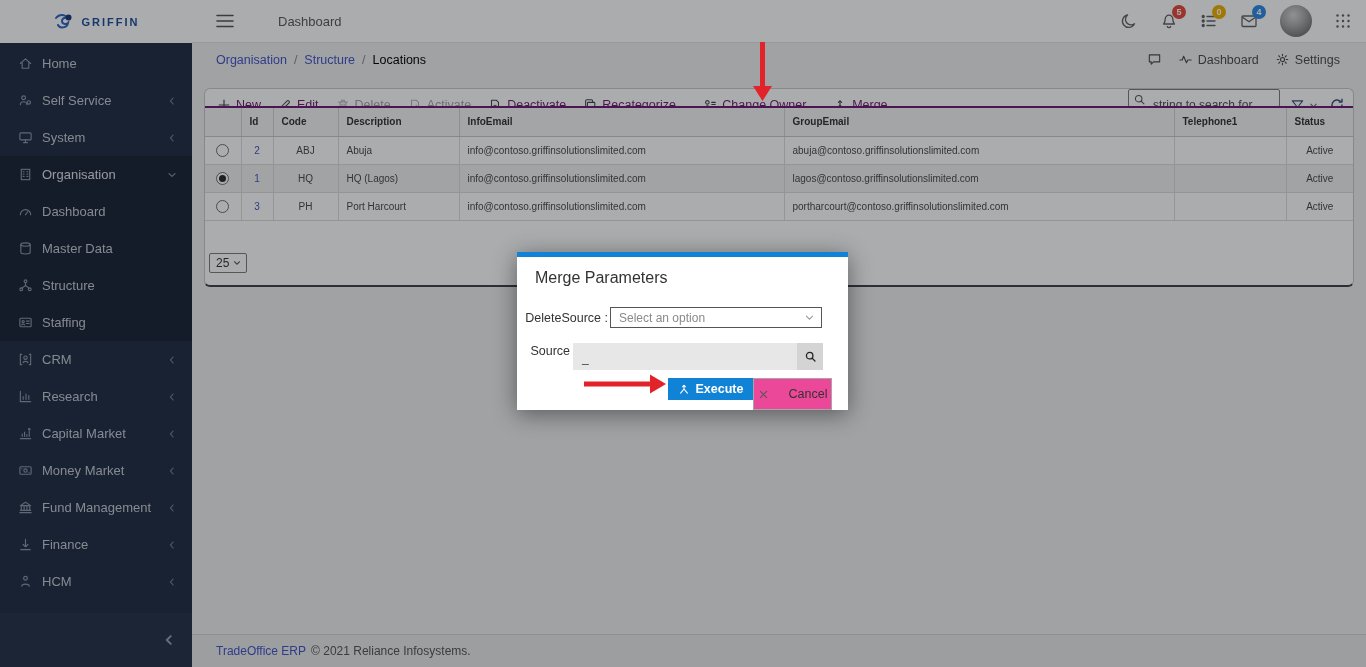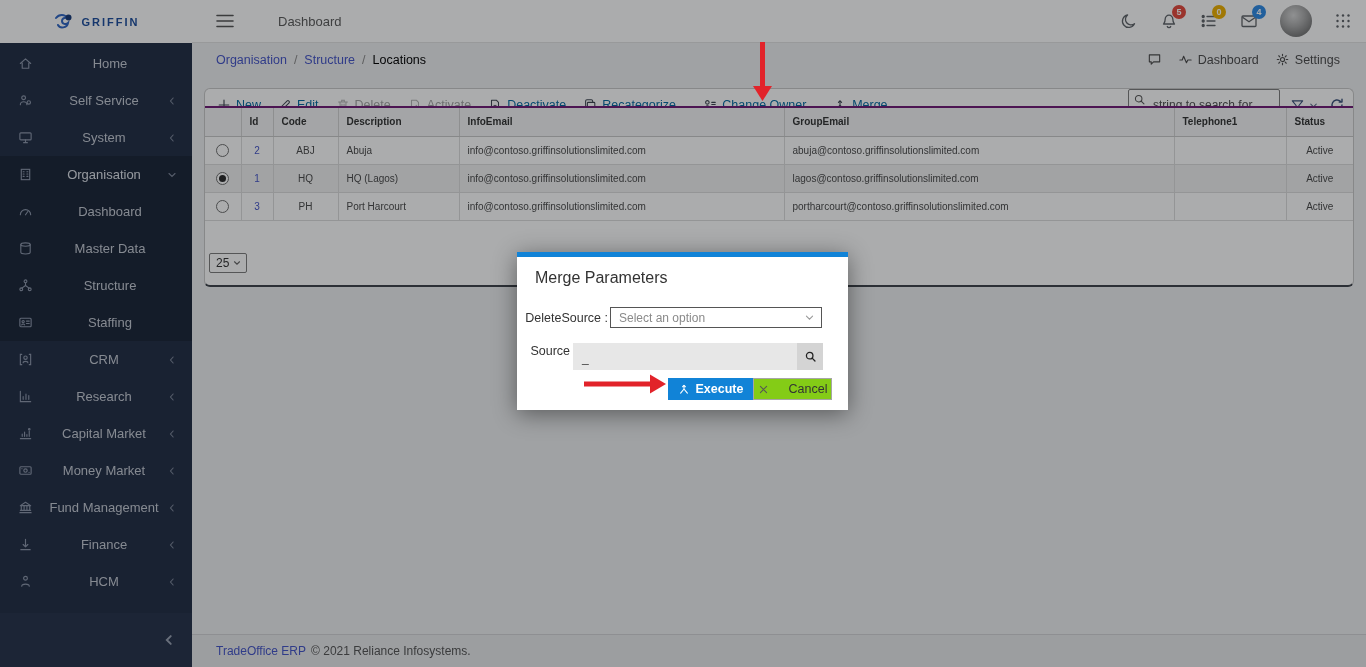--- a/index.html
+++ b/index.html
@@ -6,21 +6,21 @@
   html,body { width:1366px; height:667px; font-family:"Liberation Sans", sans-serif; }
   .screen { position:relative; width:1366px; height:667px; overflow:hidden; background:#eff0f2; }
 
   
   .sidebar { position:absolute; left:0; top:0; width:192px; height:667px; background:#222e45; z-index:1; }
   .logo-bar { height:43px; background:#ffffff; display:flex; align-items:center; justify-content:center; gap:7px; }
   .logo-text { color:#1d4e9e; font-size:11px; font-weight:bold; letter-spacing:2px; }
   .side-nav { padding-top:2px; }
   .side-item { height:37px; display:flex; align-items:center; padding:0 14px 0 18px; cursor:pointer; }
   .side-item .s-ico { width:15px; height:15px; color:#8d97ab; flex:none; }
-  .side-item .s-label { margin-left:9px; color:#c6cbd5; font-size:13px; flex:1; white-space:nowrap;text-align:center; }
+  .side-item .s-label { margin-left:9px; color:#c6cbd5; font-size:13px; flex:1; white-space:nowrap; }
   .side-item .s-chev { width:12px; height:12px; color:#7d8699; flex:none; }
   .submenu-block { background:#1b2537; }
   .submenu-block .side-item.parent .s-label { color:#dde1e8; }
   .side-footer { position:absolute; left:0; bottom:0; width:192px; height:54px; background:#26324b; display:flex; align-items:center; justify-content:flex-end; padding-right:16px; }
   .side-footer .s-chev { width:14px; height:14px; color:#9aa3b4; }
 
   
   .main { position:absolute; left:192px; top:0; width:1174px; height:667px; z-index:1; }
   .topbar { height:43px; background:#ffffff; border-bottom:1px solid #e3e3e3; display:flex; align-items:center; padding:0 14px 0 24px; }
   .hamburger { width:18px; height:14px; color:#555; cursor:pointer; }
@@ -42,21 +42,21 @@
   .crumb-current { color:#000000; }
   .crumb-right { margin-left:auto; display:flex; align-items:center; gap:16px; color:#4c4c4c; }
   .crumb-right .c-ico { width:15px; height:15px; color:#4c4c4c; }
   .crumb-action { display:flex; align-items:center; gap:5px; cursor:pointer; }
 
   
   .grid-panel { position:absolute; left:12px; top:88px; width:1150px; height:199px; background:#fff;
                 border:1px solid #c9c9c9; border-bottom:2px solid #3f444b; border-radius:6px; }
   .grid-toolbar { position:absolute; left:0; top:0; right:0; height:32px; display:flex; align-items:center; padding:0 8px 0 12px; }
   .tbtn { display:flex; align-items:center; gap:5px; background:none; border:none; font-family:inherit;
-          font-size:12.5px; color:#0369a1; margin-right:17px; cursor:pointer; white-space:nowrap; }
+          font-size:12.5px; color:#701a75; margin-right:17px; cursor:pointer; white-space:nowrap; }
   .tbtn .t-ico { width:14px; height:14px; color:#3e4450; }
   .tbtn.disabled { color:#a3a3a3; cursor:default; }
   .tbtn.disabled .t-ico { color:#b3b3b3; }
   .toolbar-right { margin-left:auto; display:flex; align-items:center; gap:10px; }
   .search-wrap { position:relative; width:152px; height:32px; }
   .search-wrap input { width:100%; height:100%; border:1px solid #7d7d7d; border-radius:2px; font-family:inherit;
                        font-size:12px; color:#333; padding:0 4px 0 24px; background:#fff; }
   .search-wrap input::placeholder { color:#4f4f4f; opacity:1; }
   .search-wrap .t-ico { position:absolute; left:5px; top:4px; width:13px; height:13px; color:#555; }
   .filter-group { display:flex; align-items:center; gap:3px; color:#39507a; cursor:pointer; }
@@ -102,21 +102,21 @@
   .m-select .chev { width:11px; height:11px; color:#999; }
   .m-row2-label { position:absolute; left:0; top:86px; width:53px; text-align:right; font-size:12.5px; color:#333; line-height:16px; }
   .m-input { position:absolute; left:56px; top:86px; width:224px; height:27px; background:#e7e7e7; display:flex;
              align-items:flex-end; padding:0 0 5px 9px; font-size:12px; color:#444; cursor:text; }
   .m-search-btn { position:absolute; left:280px; top:86px; width:26px; height:27px; background:#d4d4d4; border:none;
                   display:flex; align-items:center; justify-content:center; cursor:pointer; }
   .m-search-btn .t-ico { width:13px; height:13px; color:#222; }
   .m-exec { position:absolute; left:151px; top:121px; width:85px; height:22px; background:#1183d7; border:1px solid #1183d7;
             color:#fff; font-family:inherit; font-size:12.5px; font-weight:600; display:flex; align-items:center; justify-content:center; gap:6px; cursor:pointer; }
   .m-exec .t-ico { width:12px; height:12px; color:#fff; }
-  .m-cancel { position:absolute; left:236px; top:121px; width:79px; height:22px; background:#84cc16; border:1px solid #a6a6a6;
+  .m-cancel { position:absolute; left:236px; top:121px; width:79px; height:32px; background:#ec4899; border:1px solid #a6a6a6;
               color:#333; font-family:inherit; font-size:12.5px; display:flex; align-items:center; justify-content:center; gap:20px; cursor:pointer; }
   .m-cancel .t-ico { width:11px; height:11px; color:#555; }
 
   
   .arrow { position:absolute; z-index:70; }
   .arrow svg { display:block; }
 </style>
 </head>
 <body>
 

